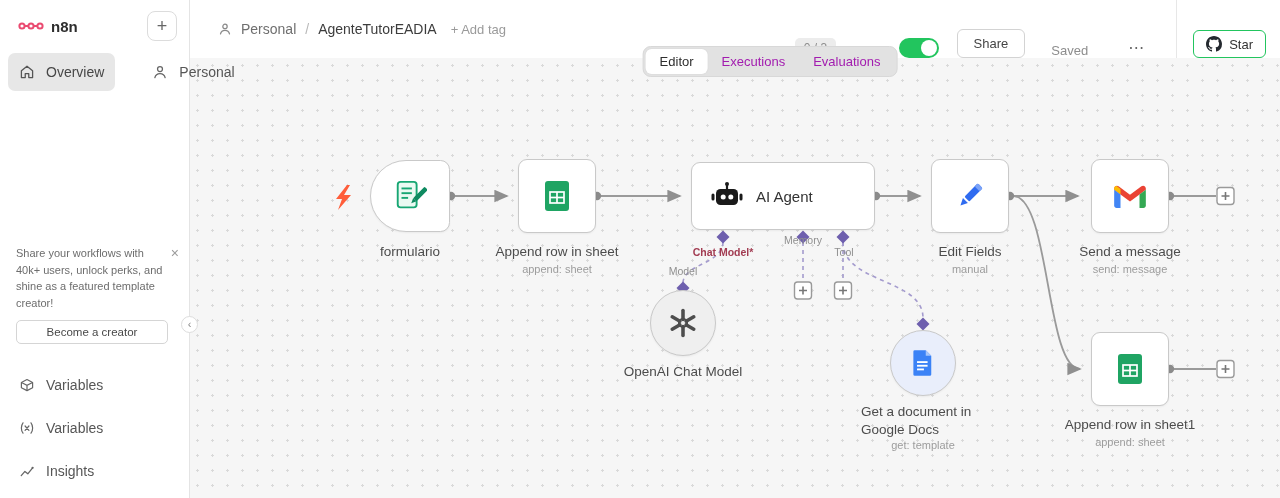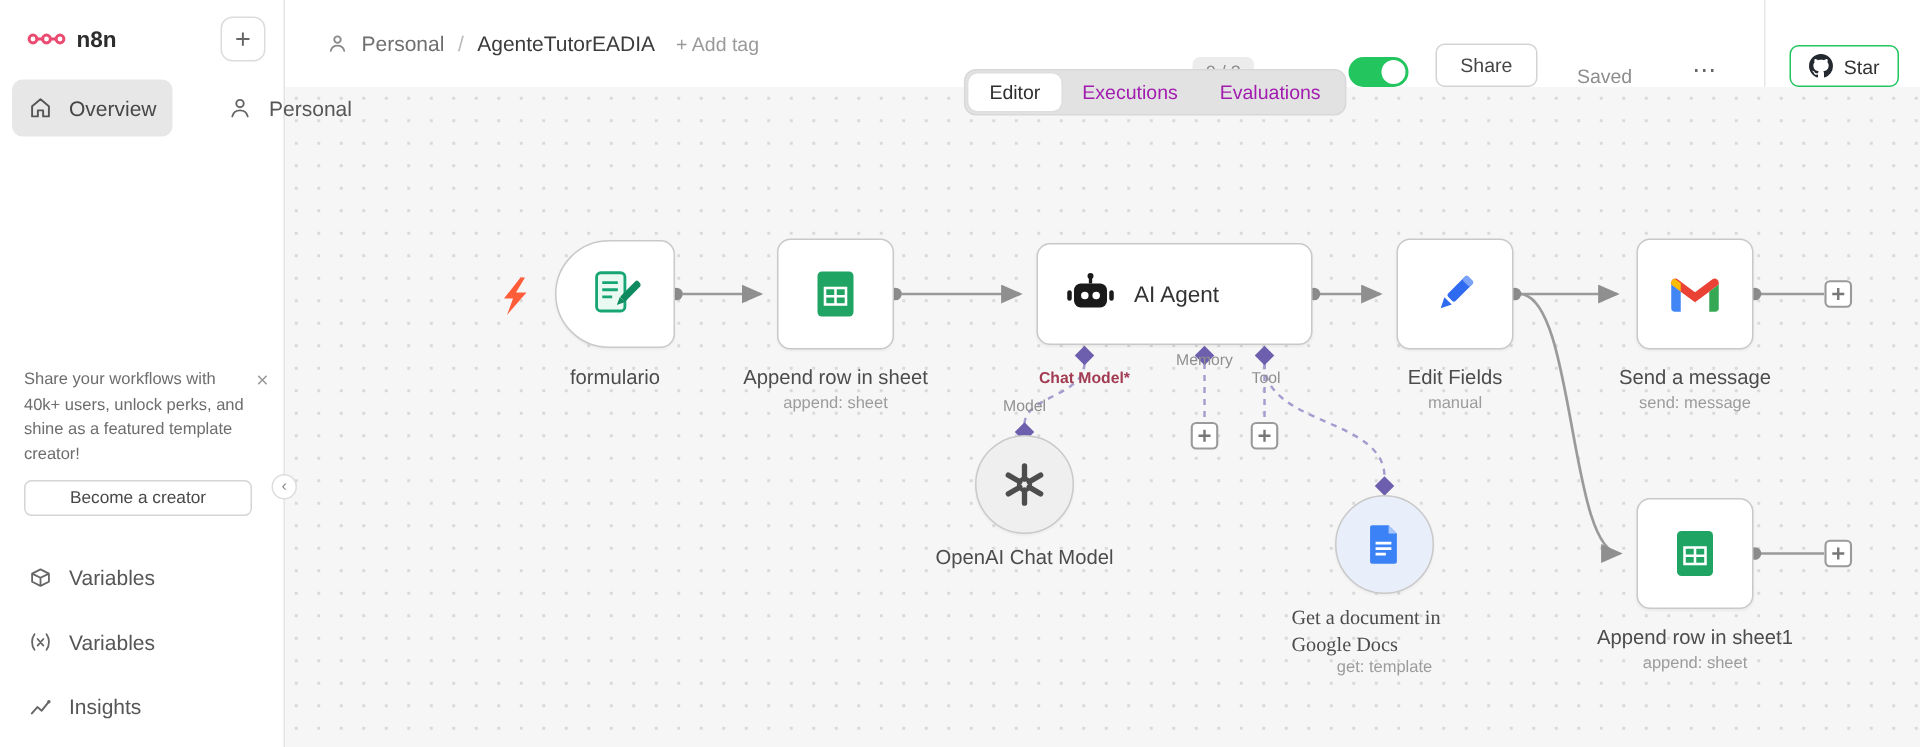--- a/index.html
+++ b/index.html
@@ -56,21 +56,21 @@
   
   .canvas{flex:1;position:relative;background:#f6f6f6;
     background-image:radial-gradient(circle,#d9d9d9 1px,transparent 1.3px);background-size:15px 15px;}
   .wires{position:absolute;left:0;top:0;}
   .node{position:absolute;background:#fff;border:1.5px solid #c9c9c9;border-radius:9px;
     display:flex;align-items:center;justify-content:center;box-shadow:0 1px 2px rgba(0,0,0,.05);cursor:pointer;text-align:right;}
   .node.trigger{border-radius:38px 10px 10px 38px;}
   .node.ai{justify-content:flex-start;padding-left:18px;gap:12px;font-size:15px;color:#333;}
   .node.round{border-radius:50%;}
   .lbl{position:absolute;transform:translateX(-50%);text-align:left;font-size:13.5px;color:#4c4c4c;white-space:nowrap;}
-  .lbl.wrap{white-space:normal;width:124px;line-height:1.3;font-family:Liberation Serif, serif;}
+  .lbl.wrap{white-space:normal;width:124px;line-height:1.3;}
   .sub{position:absolute;transform:translateX(-50%);text-align:center;font-size:11px;color:#9c9c9c;white-space:nowrap;}
   .clbl{position:absolute;transform:translateX(-50%);text-align:center;font-size:10.5px;color:#8f8f8f;white-space:nowrap;}
   .clbl.req{color:#a23c52;}
 </style>
 </head>
 <body>
 
 <div class="app">
 
   <aside class="sidebar">

